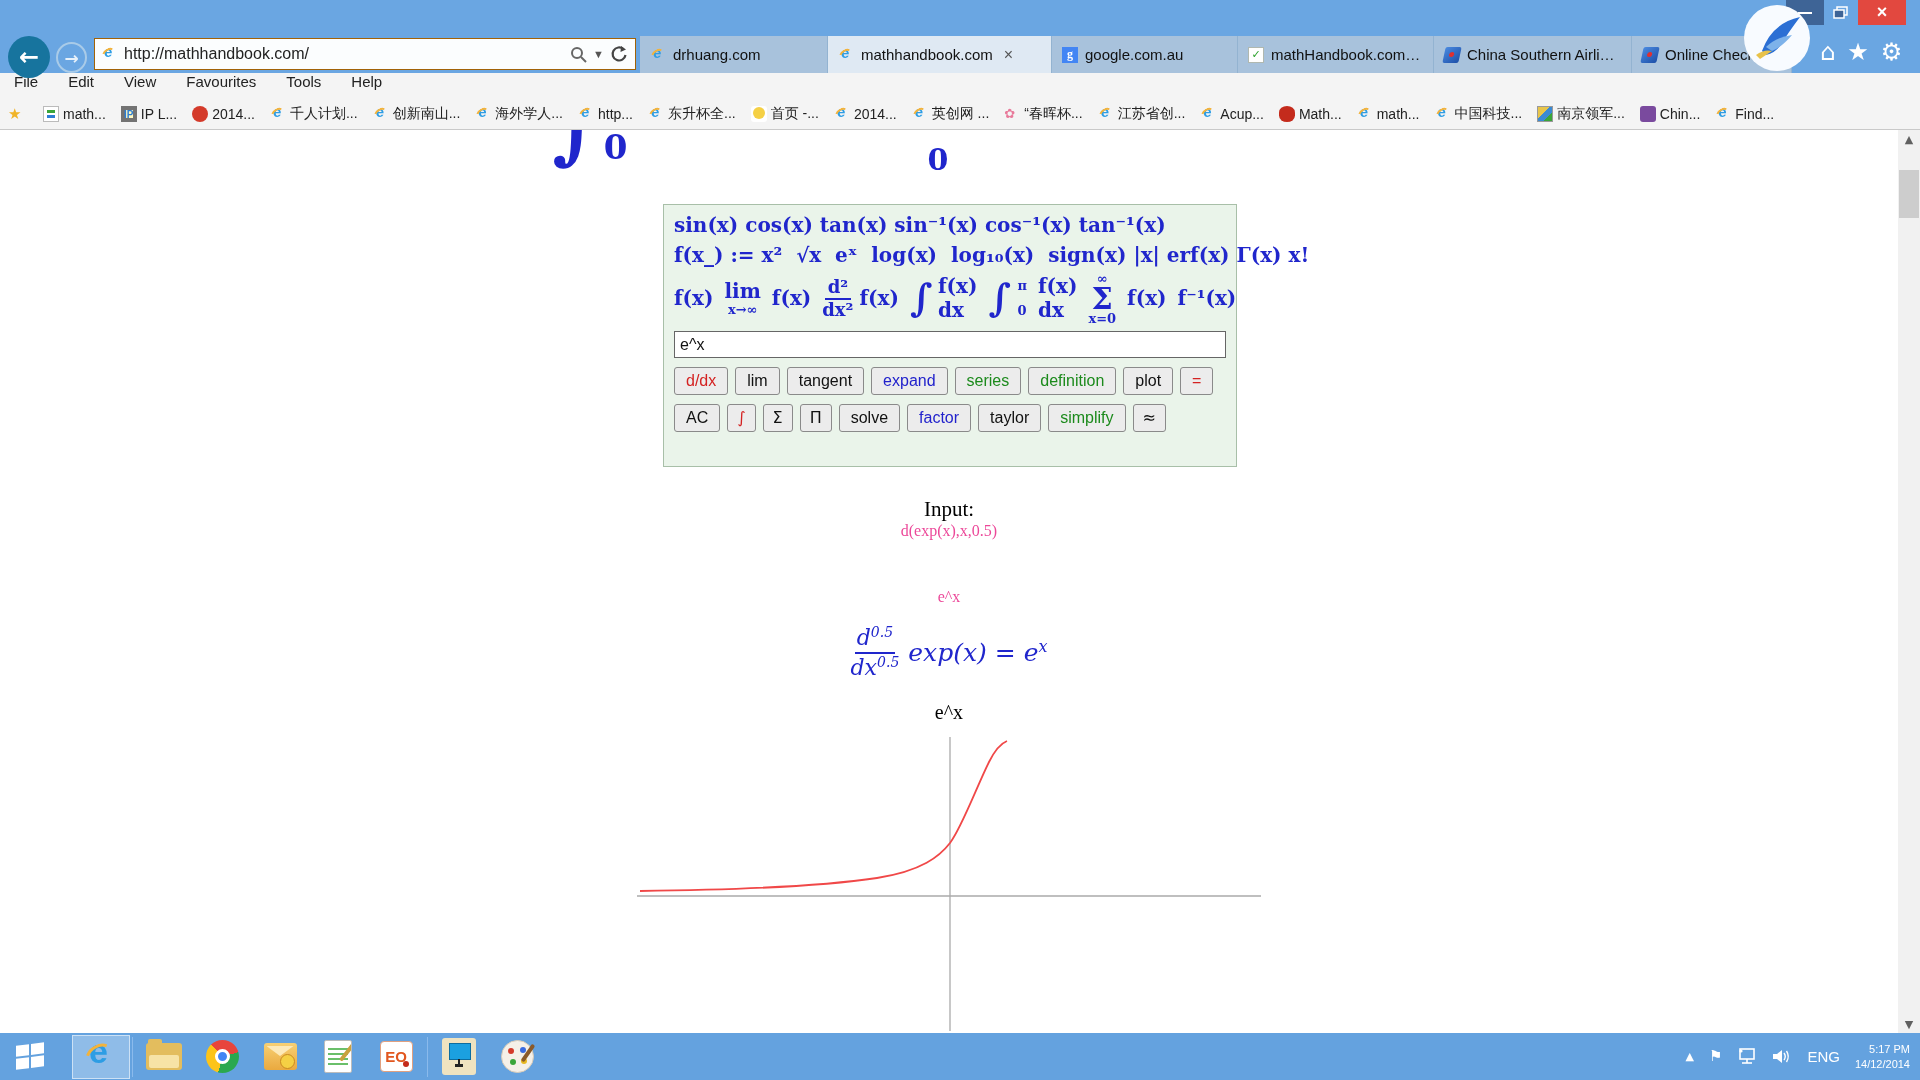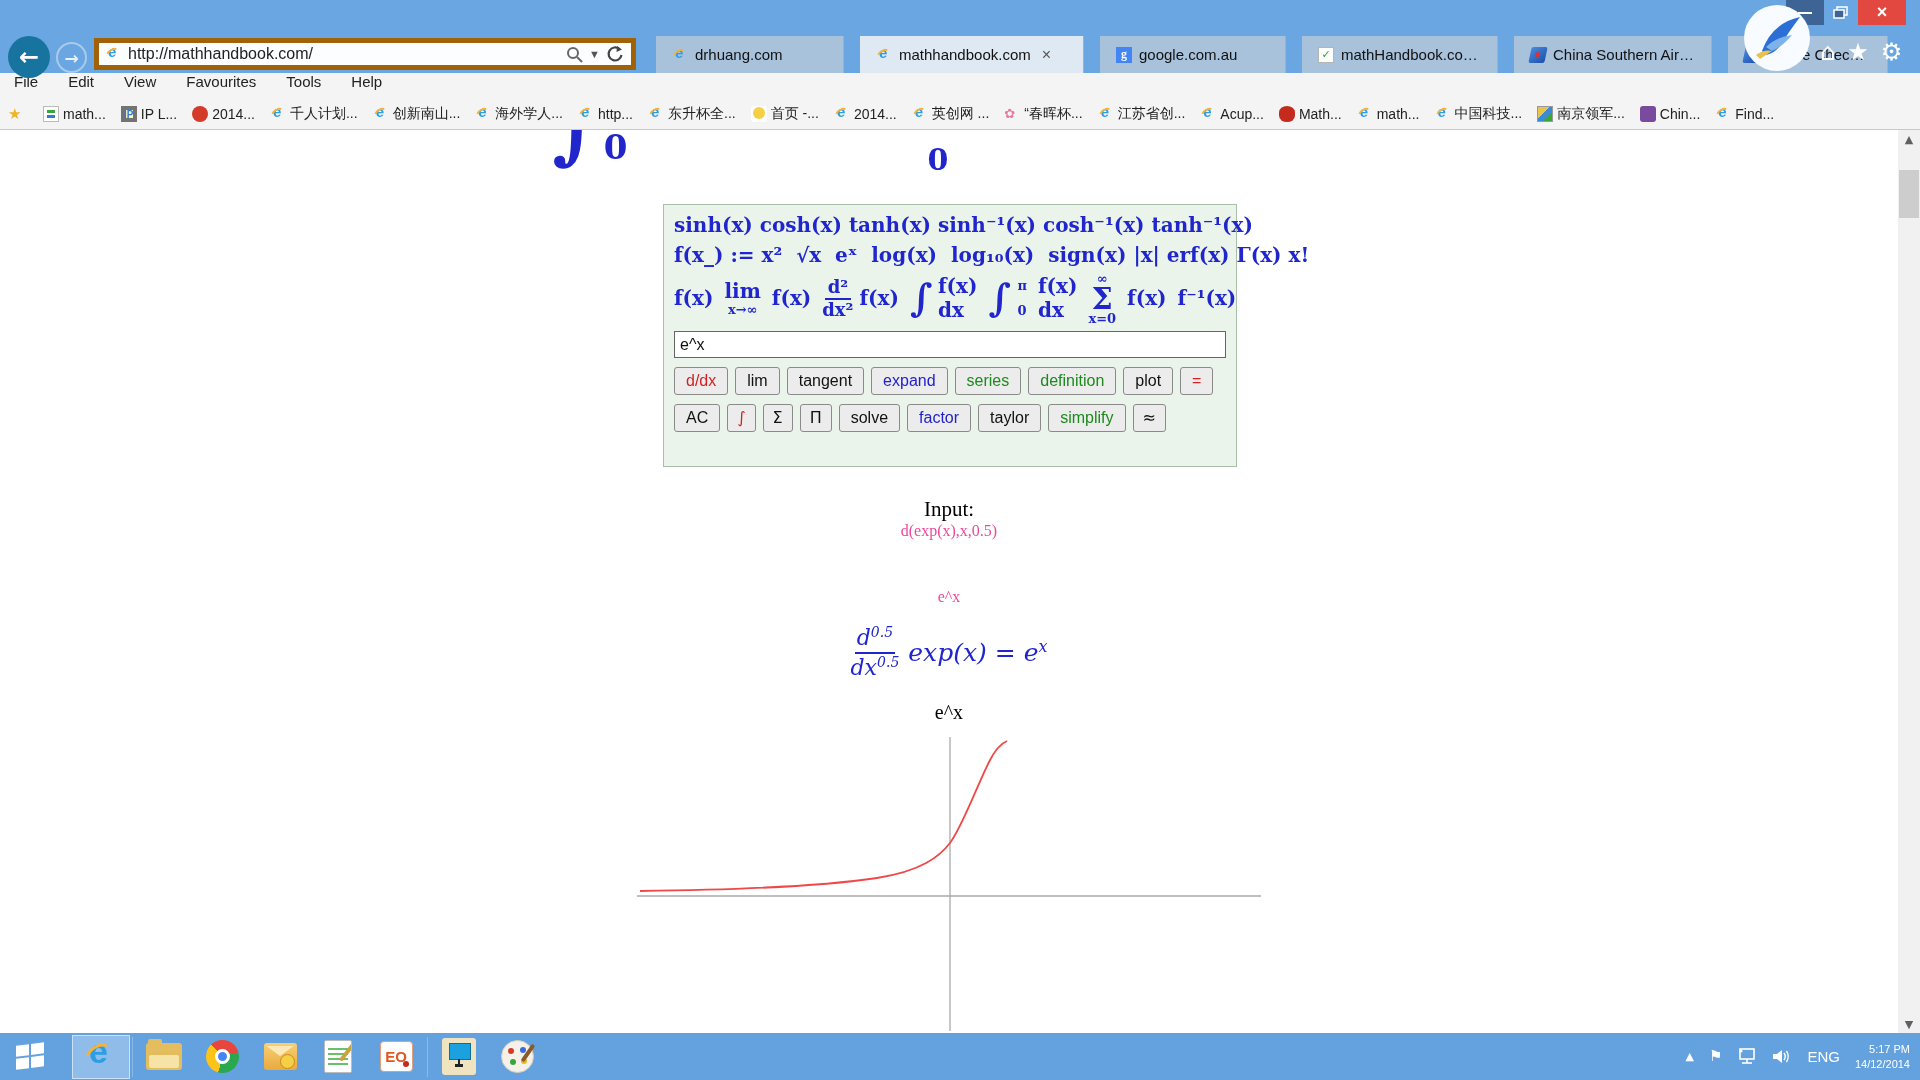--- a/index.html
+++ b/index.html
@@ -16,29 +16,29 @@
   .btn-close{left:1858px;width:48px;background:#e2483f;color:#fff;font-size:18px;font-weight:bold;}
 
   .nav-back{position:absolute;left:8px;top:36px;width:42px;height:42px;border-radius:50%;
             background:#17749e;color:#fff;font:bold 24px "DejaVu Sans",sans-serif;
             display:flex;align-items:center;justify-content:center;z-index:5;}
   .nav-fwd{position:absolute;left:56px;top:42px;width:31px;height:31px;border-radius:50%;
            border:2px solid #a9cbe8;color:#e7f1fa;font:bold 17px "DejaVu Sans",sans-serif;
            display:flex;align-items:center;justify-content:center;}
 
   .addr{position:absolute;left:94px;top:38px;width:542px;height:32px;background:#fbfdfe;
-        border:5px solid #a16207;display:flex;align-items:center;padding:0 6px;gap:7px;}
+        border:1px solid #a16207;display:flex;align-items:center;padding:0 6px;gap:7px;}
   .addr .url{flex:1;font-size:16px;color:#222;white-space:nowrap;overflow:hidden;}
   .addr-icons{display:flex;align-items:center;gap:6px;}
   .chev{font-size:11px;color:#555;}
 
   
   .tabs{position:absolute;left:640px;top:36px;height:37px;display:flex;}
-  .tab{display:flex;align-items:center;gap:7px;padding:0 16px;font-size:15px;color:#111;
-       background:#a8c2dc;border-right:1px solid #93b3d1;white-space:nowrap;overflow:hidden;margin-left:16px;}
+  .tab{display:flex;align-items:center;gap:7px;padding:0 10px;font-size:15px;color:#111;
+       background:#a8c2dc;border-right:1px solid #93b3d1;white-space:nowrap;overflow:hidden;}
   .tab.active{background:#dfe9f3;}
   .tab-label{overflow:hidden;text-overflow:ellipsis;}
   .tab-close{margin-left:4px;color:#555;font-size:16px;}
   .t1{width:188px;} .t2{width:224px;} .t3{width:186px;} .t4{width:196px;} .t5{width:198px;} .t6{width:160px;}
 
   .bird{position:absolute;left:1742px;top:3px;width:70px;height:70px;z-index:6;}
   .frame-icons{position:absolute;left:1820px;top:40px;display:flex;gap:12px;align-items:center;z-index:6;}
   .fr-ico{color:#fff;font-size:24px;font-family:"DejaVu Sans",sans-serif;line-height:1;}
 
   
@@ -369,21 +369,21 @@
     <div class="frag frag-int">
       <span class="big">∫</span>
       <span class="sub">0</span>
     </div>
     <div class="frag frag-sum">
       <span class="big">Σ</span>
       <span class="sub">0</span>
     </div>
 
     <div class="panel">
-      <div class="mline">sinh(x) cosh(x) tanh(x) sinh⁻¹(x) cosh⁻¹(x) tanh⁻¹(x)</div>
+      <div class="mline">sin(x) cos(x) tan(x) sin⁻¹(x) cos⁻¹(x) tan⁻¹(x)</div>
       <div class="mline">f(x_) := x²  √x  eˣ  log(x)  log₁₀(x)  sign(x) |x| erf(x) Γ(x) x!</div>
 
       <div class="l4">
         <span>f(x)</span>
         <span class="lim">
           <span>lim</span>
           <span class="s">x→∞</span>
         </span>
         <span>f(x)</span>
         <span class="frac">

